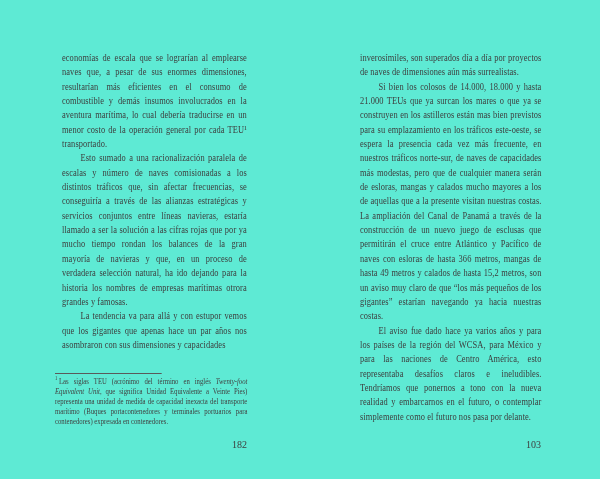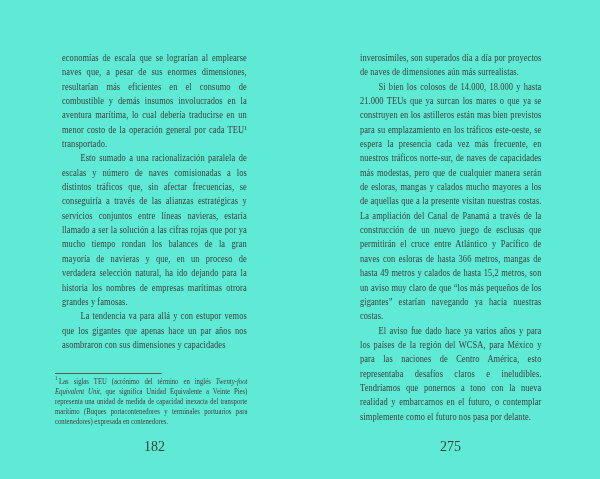--- a/index.html
+++ b/index.html
@@ -68,22 +68,22 @@
     font-size: 5.5px;
     line-height: 0;
     margin-right: 2px;
   }
   .fn-italic {
     font-style: italic;
   }
   .pagenum {
     position: absolute;
     top: 439px;
-    font-size: 14px;
-    text-align: center;
+    font-size: 10px;
+    text-align: right;
     color: #3d3d3d;
   }
   .pagenum-left {
     left: 62px;
     width: 185px;
   }
   .pagenum-right {
     left: 360px;
     width: 181px;
   }
@@ -107,15 +107,15 @@
   </div>
 
   <div class="pagenum pagenum-left">182</div>
 
   <div class="col col-right">
     <p>inverosímiles, son superados día a día por proyectos de naves de dimensiones aún más surrealistas.</p>
     <p class="indent">Si bien los colosos de 14.000, 18.000 y hasta 21.000 TEUs que ya surcan los mares o que ya se construyen en los astilleros están mas bien previstos para su emplazamiento en los tráficos este-oeste, se espera la presencia cada vez más frecuente, en nuestros tráficos norte-sur, de naves de capacidades más modestas, pero que de cualquier manera serán de esloras, mangas y calados mucho mayores a los de aquellas que a la presente visitan nuestras costas. La ampliación del Canal de Panamá a través de la construcción de un nuevo juego de esclusas que permitirán el cruce entre Atlántico y Pacífico de naves con esloras de hasta 366 metros, mangas de hasta 49 metros y calados de hasta 15,2 metros, son un aviso muy claro de que “los más pequeños de los gigantes” estarían navegando ya hacia nuestras costas.</p>
     <p class="indent">El aviso fue dado hace ya varios años y para los países de la región del WCSA, para México y para las naciones de Centro América, esto representaba desafíos claros e ineludibles. Tendríamos que ponernos a tono con la nueva realidad y embarcarnos en el futuro, o contemplar simplemente como el futuro nos pasa por delante.</p>
   </div>
 
-  <div class="pagenum pagenum-right">275</div>
+  <div class="pagenum pagenum-right">103</div>
 
 </div>
 
 </body></html>

